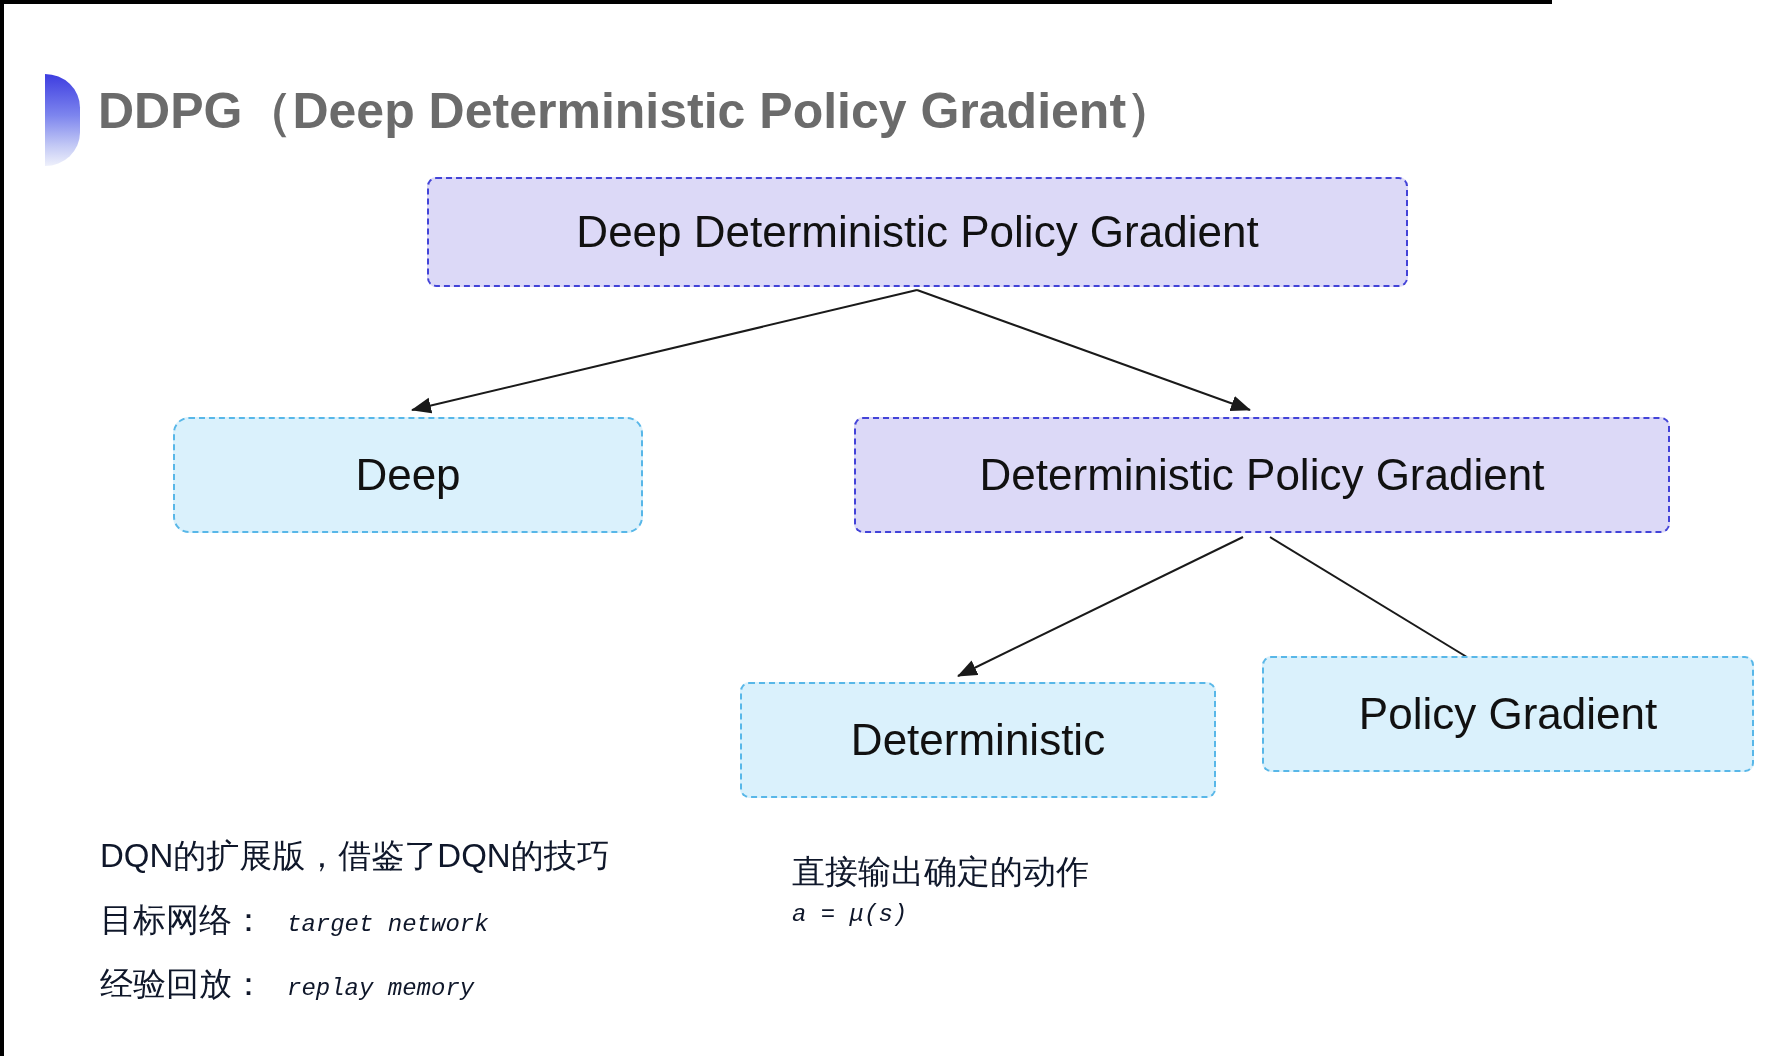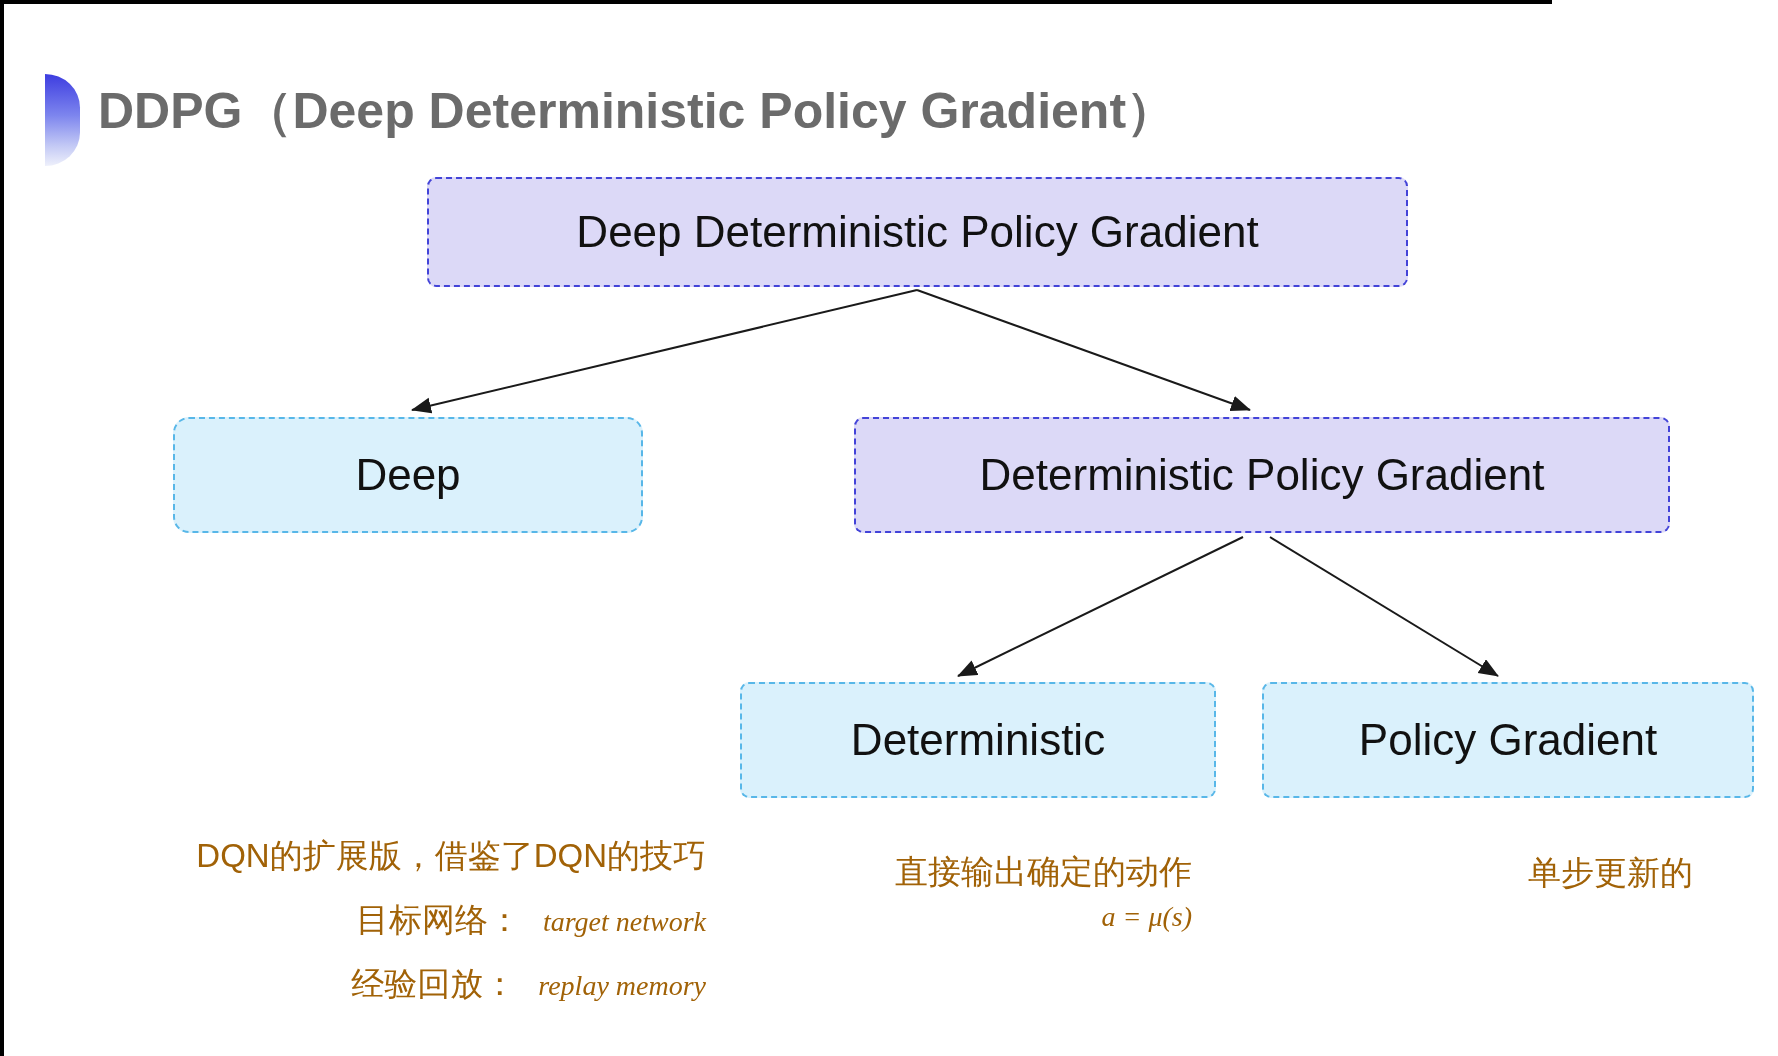--- a/index.html
+++ b/index.html
@@ -26,27 +26,27 @@
     border-radius:9px; font-size:44px; font-weight:500; color:#111;
     text-align:center; box-sizing:border-box;
   }
   .node.purple{ background:var(--purple-fill); border:2.5px dashed var(--purple-border); }
   .node.cyan{ background:var(--cyan-fill); border:2.5px dashed var(--cyan-border); }
 
   #node-root{ left:427px; top:177px; width:981px; height:110px; }
   #node-deep{ left:173px; top:417px; width:470px; height:116px;border-radius:16px; }
   #node-dpg{ left:854px; top:417px; width:816px; height:116px; }
   #node-det{ left:740px; top:682px; width:476px; height:116px; }
-  #node-pg{ left:1262px; top:682px; width:492px; height:116px; }
+  #node-pg{ left:1262px; top:656px; width:492px; height:116px; }
 
   #arrows{ position:absolute; left:0; top:0; width:1778px; height:1056px; }
 
-  .ann{ position:absolute; text-align:right; color:#a16207; }
+  .ann{ position:absolute; text-align:left; color:#0f172a; }
   .ann .zh{ font-size:33px; font-weight:500; }
-  .ann .math{ font-family:Liberation Serif, serif; font-style:italic; font-size:28px; font-weight:500; }
+  .ann .math{ font-family:Liberation Mono, monospace; font-style:italic; font-size:24px; font-weight:500; }
   .ann-line{ white-space:nowrap; }
   #ann-deep{ left:100px; top:834px; width:606px; }
   #ann-deep .ann-line{ margin-bottom:19px; }
   #ann-det{ left:792px; top:850px; width:400px; }
   #ann-det .ann-line{ margin-bottom:6px; }
   #ann-pg{ left:1293px; top:851px; width:400px; }
   #ann-pg .ann-line{ margin-bottom:6px; }
   .gap-after{ margin-right:22px; }
 </style>
 </head>
@@ -90,15 +90,14 @@
       <span class="zh gap-after">经验回放：</span><span class="math">replay memory</span>
     </div>
   </div>
 
   <div id="ann-det" class="ann">
     <div class="ann-line zh">直接输出确定的动作</div>
     <div class="ann-line math">a = μ(s)</div>
   </div>
 
   <div id="ann-pg" class="ann">
-    <div class="ann-line zh">单步更新的</div>
   </div>
 </div>
 
 </body></html>

